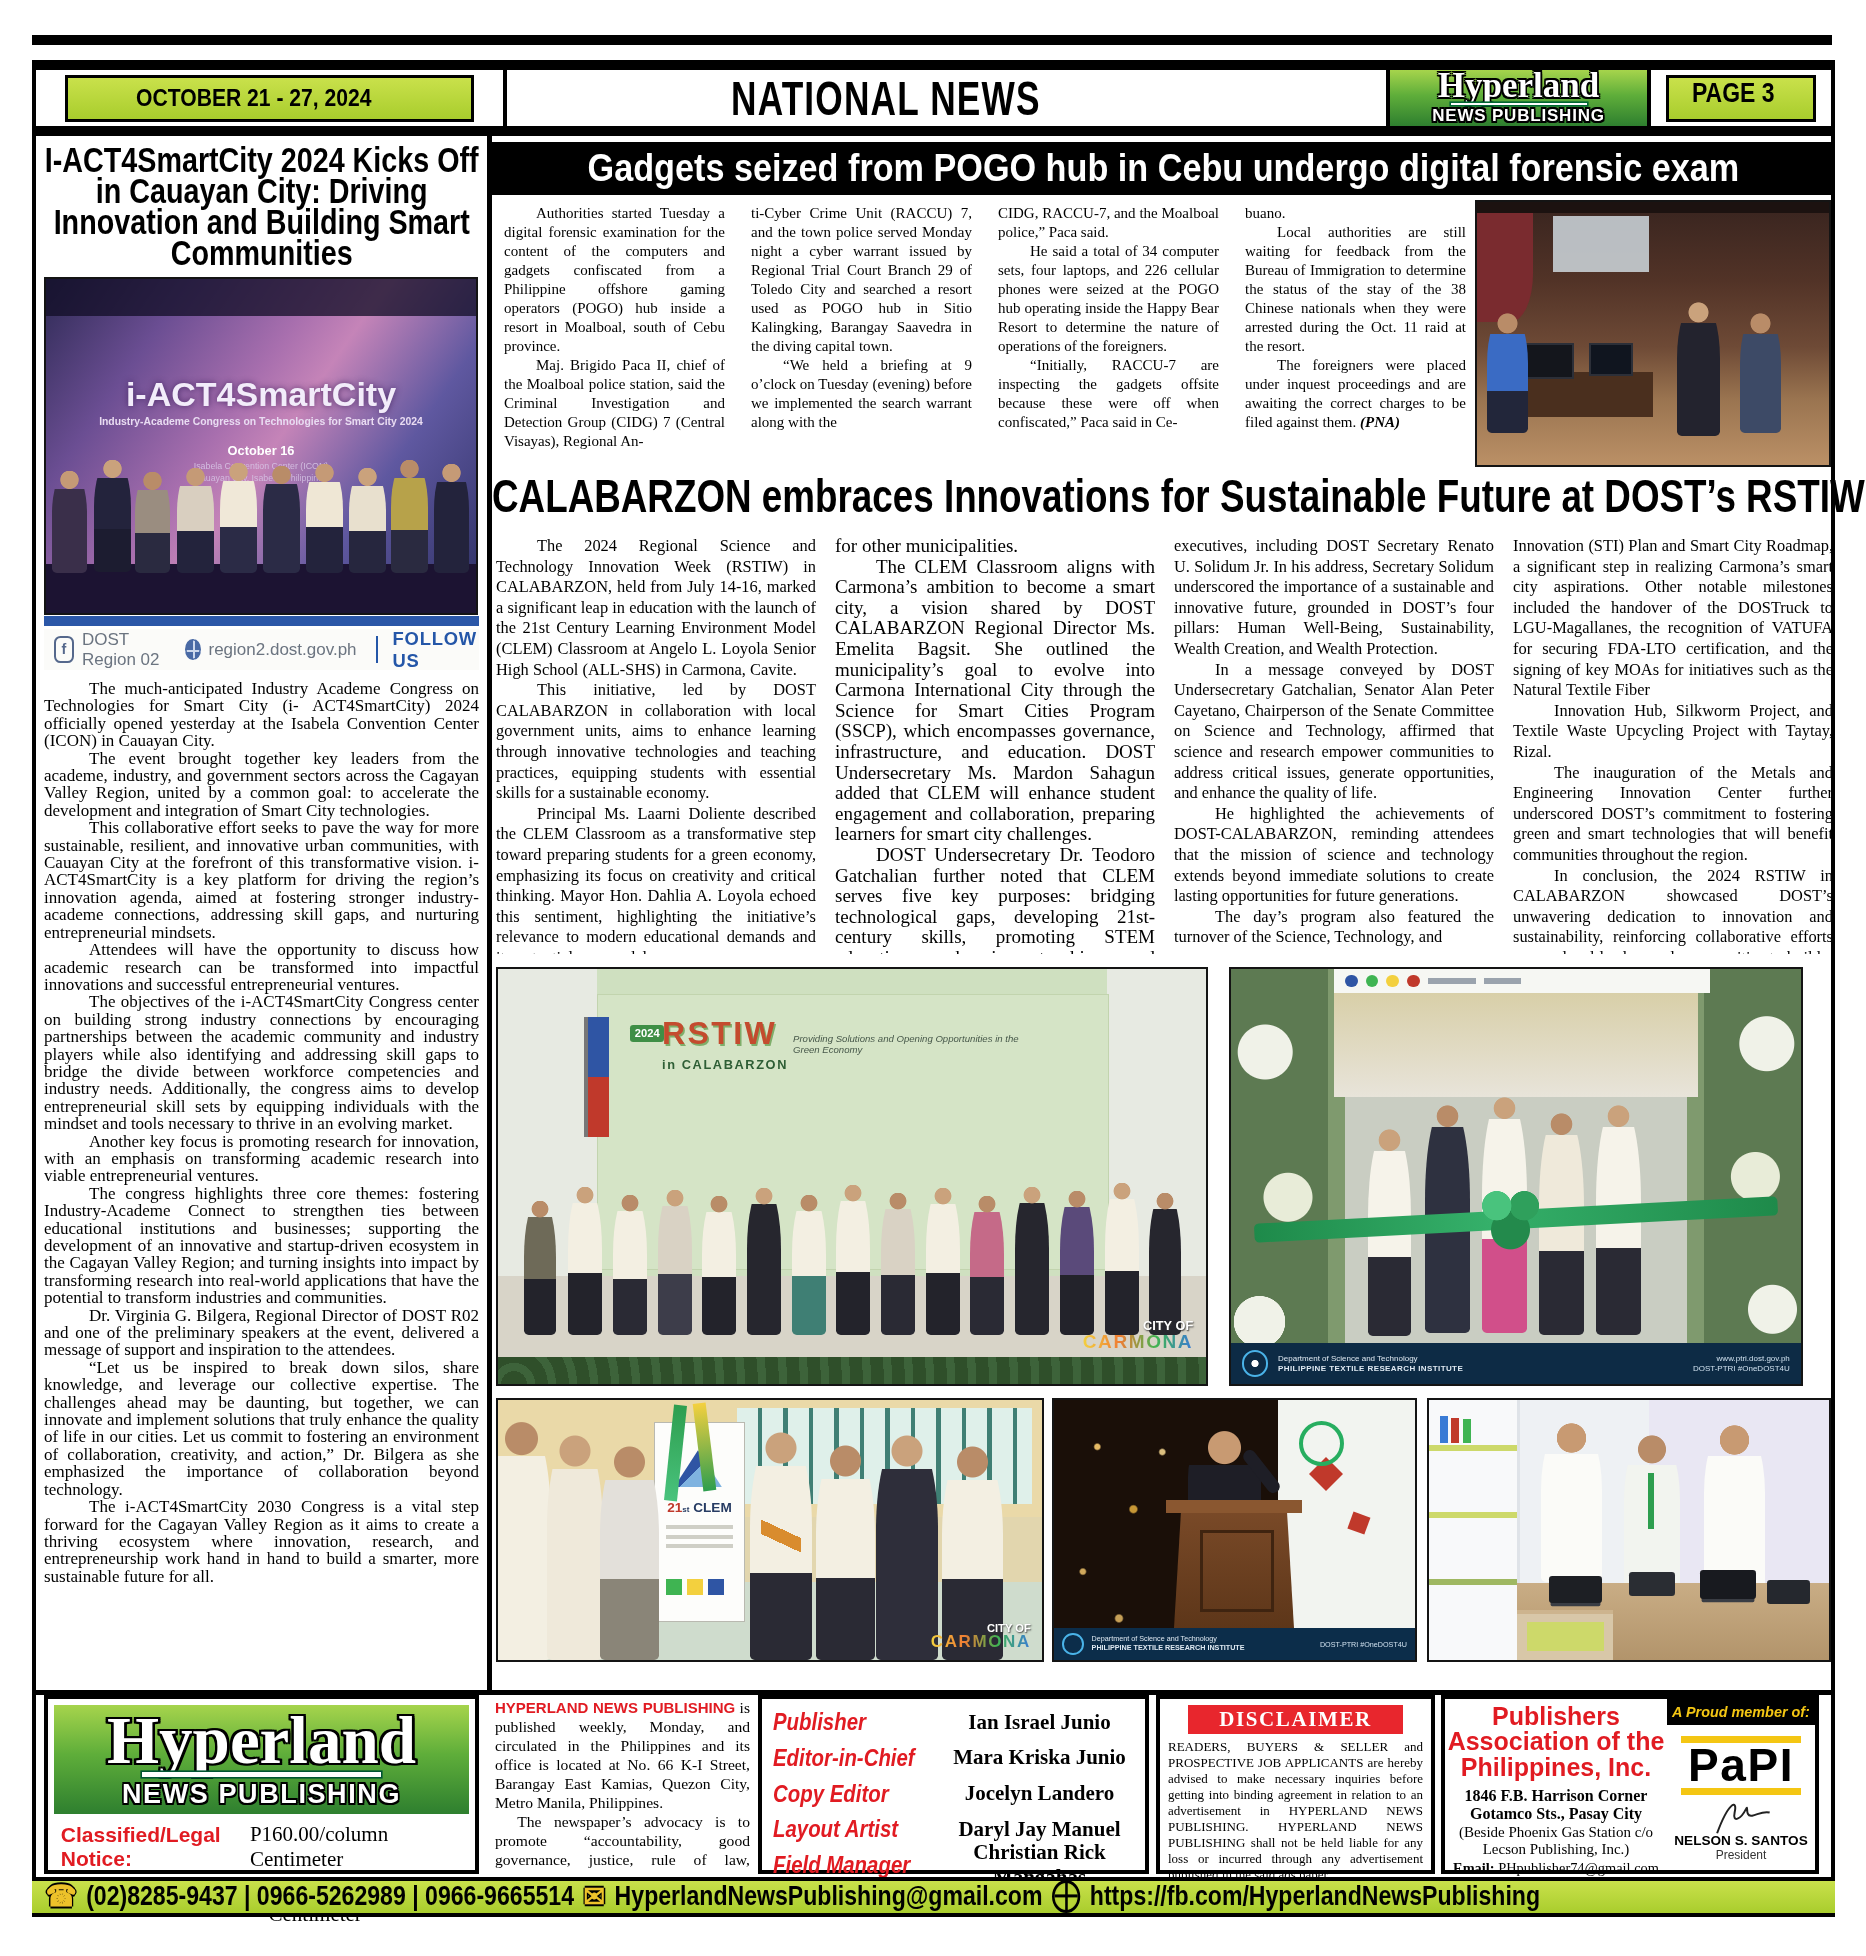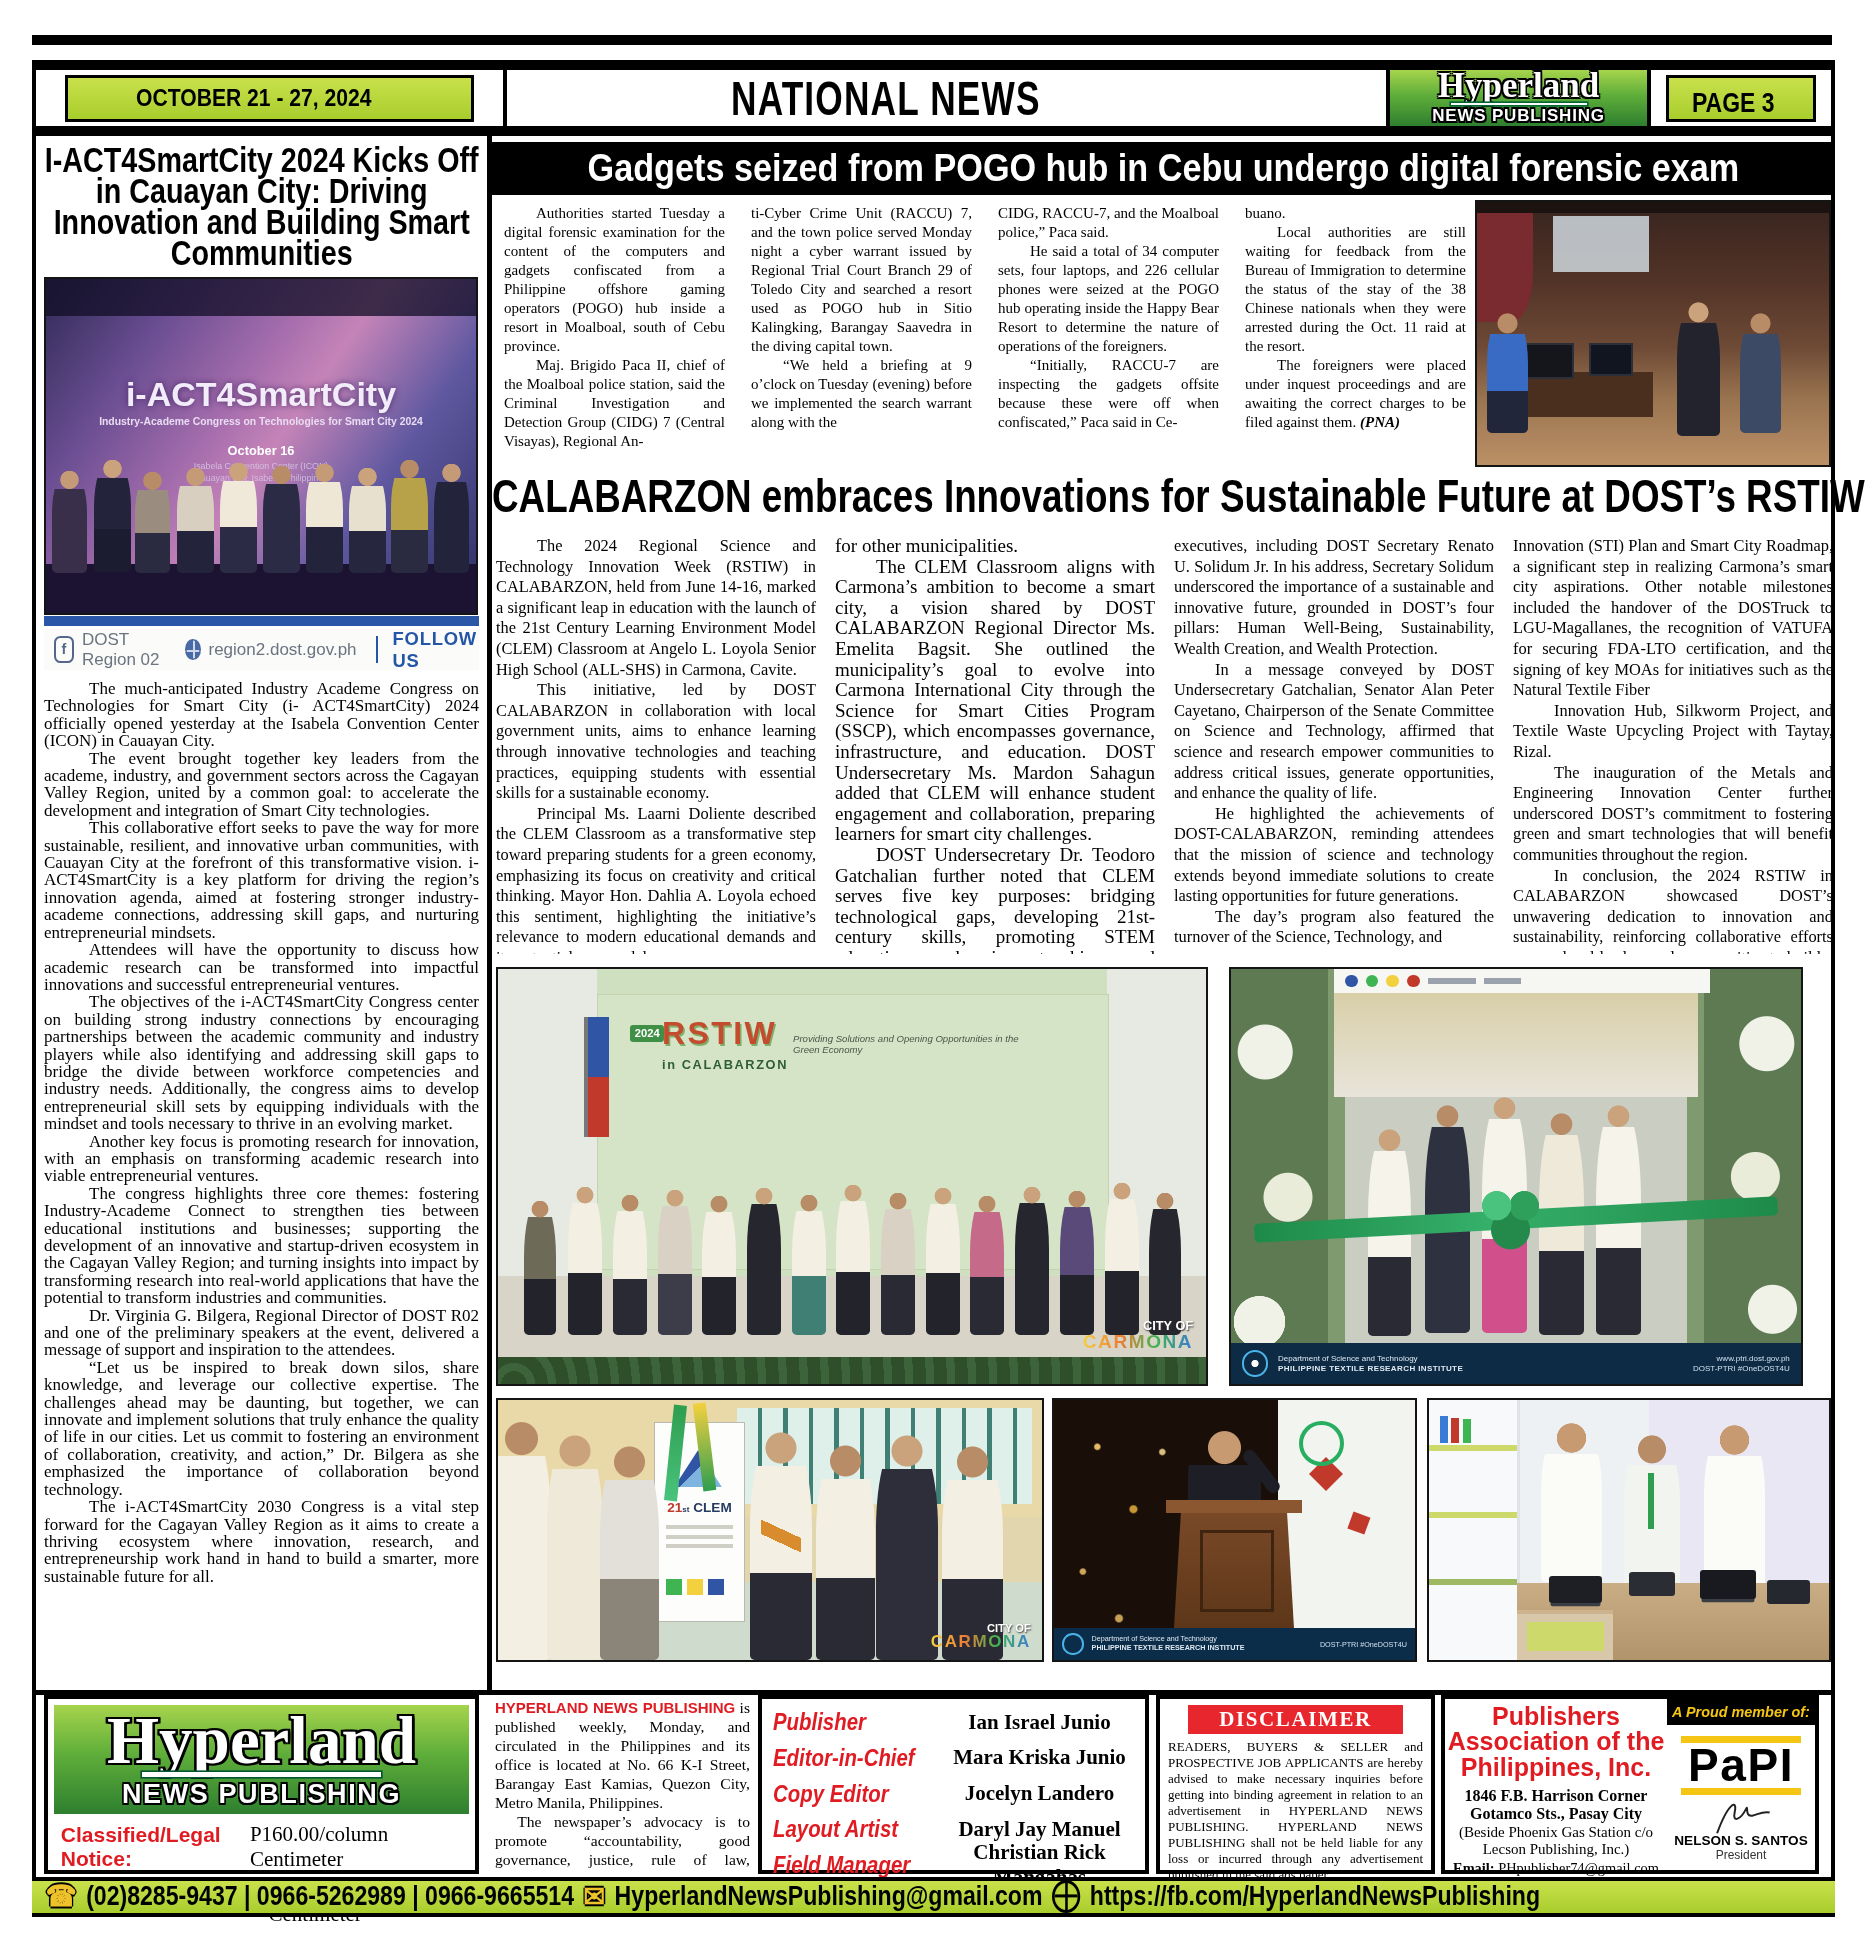--- a/index.html
+++ b/index.html
@@ -51,21 +51,21 @@
     </div>
     <div style="flex:1;border-left:4.8px solid #000;border-right:4.8px solid #000;display:flex;align-items:center;justify-content:center">
       <span class="sans b sqz" style="font-size:49px;letter-spacing:1.6px;transform:scaleX(.72);white-space:nowrap">NATIONAL NEWS</span>
     </div>
     <div class="greenbg" style="width:257px;display:flex;flex-direction:column;align-items:center;justify-content:center;border-right:4.8px solid #000">
       <span class="b outline2" style="font-size:35px;line-height:32px;font-family:'Liberation Serif',serif">Hyperland</span>
       <span style="width:136px;height:3.2px;background:#fff;box-shadow:0 0 0 1.6px #063;margin:0.8px 0"></span>
       <span class="sans b outline2" style="font-size:17px;letter-spacing:0.8px">NEWS PUBLISHING</span>
     </div>
     <div style="width:180px;display:flex;align-items:center;justify-content:center">
-      <div class="lime sans" style="border:3.2px solid #000;width:144px;height:41px;display:flex;align-items:flex-end;justify-content:center">
+      <div class="lime sans" style="border:3.2px solid #000;width:144px;height:41px;display:flex;align-items:flex-start;justify-content:center">
         <span class="b sqz" style="font-size:27px;transform:scaleX(.85);white-space:nowrap">PAGE 3</span>
       </div>
     </div>
   </div>
 
   <div class="abs" style="left:487px;top:136px;width:4.8px;height:1556px;background:#000"></div>
 
   <div class="abs sans" style="left:44px;top:144px;width:531px;transform:scaleX(.82);transform-origin:0 0;text-align:center;font-weight:700;font-size:35px;line-height:31px">I-ACT4SmartCity 2024 Kicks Off in Cauayan City: Driving Innovation and Building Smart Communities</div>
 
   <div class="ph" style="left:44px;top:277px;width:430px;height:334px;background:linear-gradient(125deg,#2e2a55 0%,#6b4e93 22%,#a86fae 42%,#c584b8 52%,#5f58a0 72%,#2c2f63 100%)">
@@ -147,21 +147,21 @@
     <div class="f" style="left:263px;bottom:32px;width:41px;height:120px;background:radial-gradient(circle at 50% 10.4px,#b98c68 0 9.6px,transparent 10.4px),linear-gradient(180deg,transparent 0 21px,#3d4a66 21px 100%)"></div>
     <div class="abs" style="left:0;top:0;width:100%;height:11.2px;background:#1c1210"></div>
   </div>
 
   <div class="abs" style="left:492px;top:472px;width:1343px;height:51px;overflow:visible">
     <div class="sans b" style="width:1679px;transform:scaleX(.8);transform-origin:0 0;text-align:center;font-size:46px;line-height:49px;white-space:nowrap">CALABARZON embraces Innovations for Sustainable Future at DOST’s RSTIW</div>
   </div>
 
   <div class="abs" style="left:496px;top:536px;width:1338px;height:418px;display:flex;gap:19px;overflow:hidden">
     <div class="caltxt just" style="width:320px;font-size:16.4px;line-height:20.6px">
-      <p>The 2024 Regional Science and Technology Innovation Week (RSTIW) in CALABARZON, held from June 14-16, marked a significant leap in education with the launch of the 21st Century Learning Environment Model (CLEM) Classroom at Angelo L. Loyola Senior High School (ALL-SHS) in Carmona, Cavite.</p>
+      <p>The 2024 Regional Science and Technology Innovation Week (RSTIW) in CALABARZON, held from July 14-16, marked a significant leap in education with the launch of the 21st Century Learning Environment Model (CLEM) Classroom at Angelo L. Loyola Senior High School (ALL-SHS) in Carmona, Cavite.</p>
       <p>This initiative, led by DOST CALABARZON in collaboration with local government units, aims to enhance learning through innovative technologies and teaching practices, equipping students with essential skills for a sustainable economy.</p>
       <p>Principal Ms. Laarni Doliente described the CLEM Classroom as a transformative step toward preparing students for a green economy, emphasizing its focus on creativity and critical thinking. Mayor Hon. Dahlia A. Loyola echoed this sentiment, highlighting the initiative’s relevance to modern educational demands and its potential as a model</p>
     </div>
     <div class="caltxt just" style="width:320px;font-size:19px;line-height:20.6px">
       <p class="ni">for other municipalities.</p>
       <p>The CLEM Classroom aligns with Carmona’s ambition to become a smart city, a vision shared by DOST CALABARZON Regional Director Ms. Emelita Bagsit. She outlined the municipality’s goal to evolve into Carmona International City through the Science for Smart Cities Program (SSCP), which encompasses governance, infrastructure, and education. DOST Undersecretary Ms. Mardon Sahagun added that CLEM will enhance student engagement and collaboration, preparing learners for smart city challenges.</p>
       <p>DOST Undersecretary Dr. Teodoro Gatchalian further noted that CLEM serves five key purposes: bridging technological gaps, developing 21st-century skills, promoting STEM education, enhancing teaching and learning, and improving student outcomes.</p>
       <p>The opening program of RSTW was well-attended by local leaders and DOST</p>
     </div>
     <div class="caltxt just" style="width:320px;font-size:16.4px;line-height:20.6px">

